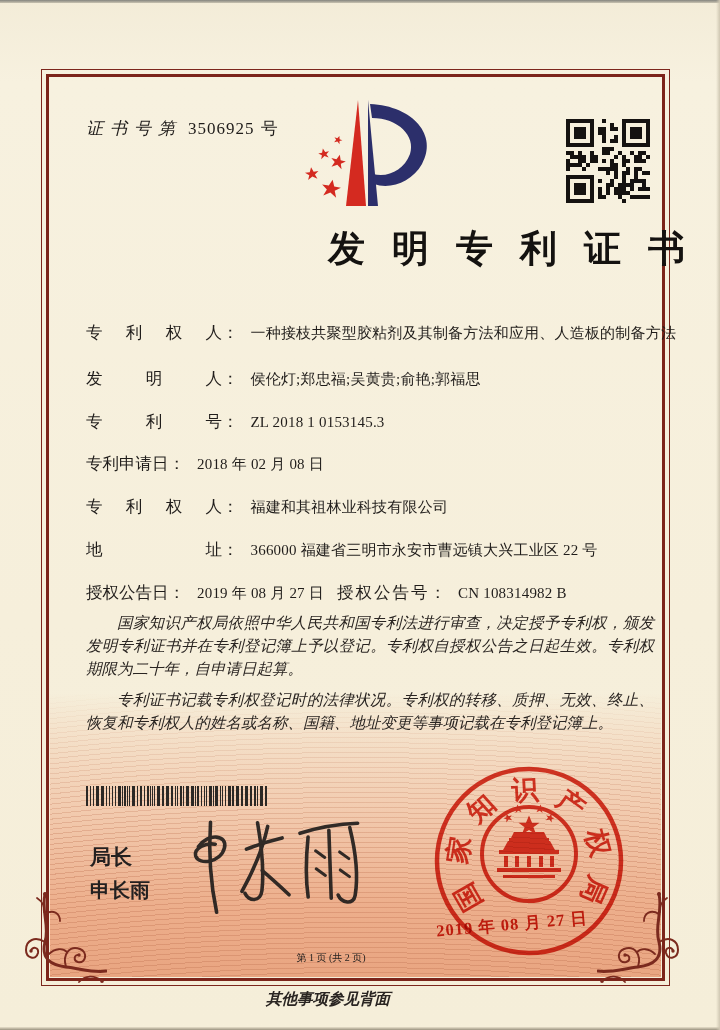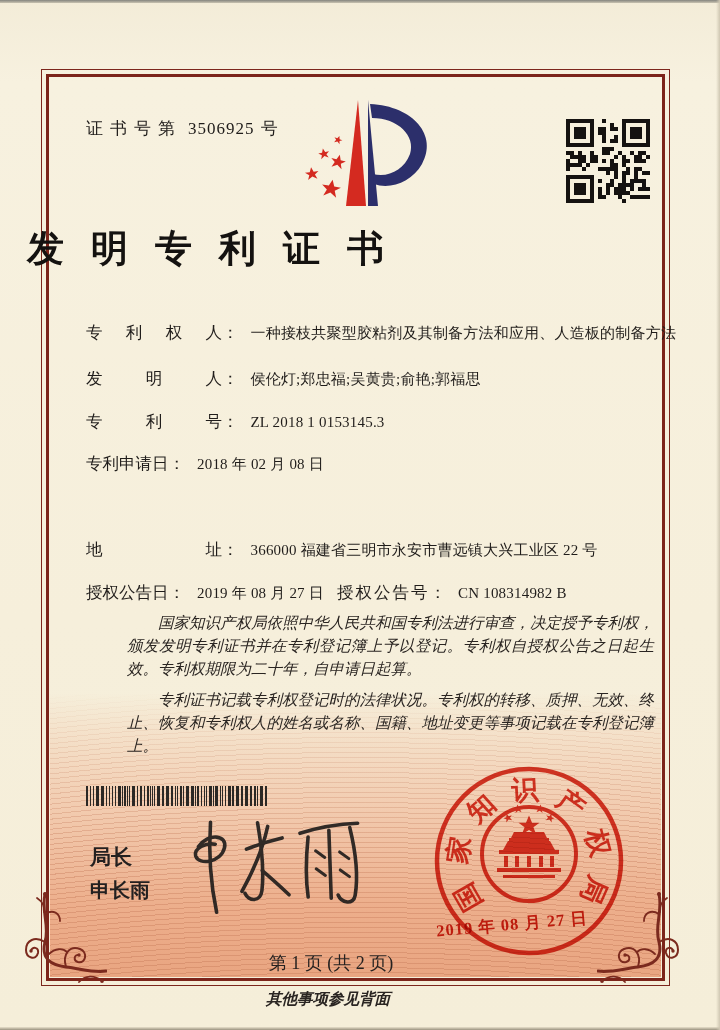--- a/index.html
+++ b/index.html
@@ -13,51 +13,51 @@
   .frame-inner{position:absolute;left:46px;top:74px;right:55px;bottom:49px;border:3px solid #7c241a;}
 
   .pink-band{position:absolute;left:50px;top:693px;right:59px;bottom:53px;
     background:linear-gradient(180deg,rgba(238,178,148,0) 0%,rgba(240,184,152,.28) 16%,rgba(240,180,147,.62) 42%,rgba(236,169,133,.92) 75%,#e9a581 100%);}
   .pink-band::after{content:"";position:absolute;inset:0;
     background:repeating-radial-gradient(circle 2400px at 50% 2900px,rgba(186,106,74,.30) 0 1px,rgba(186,106,74,0) 1px 5px);
     -webkit-mask-image:linear-gradient(180deg,transparent 0,rgba(0,0,0,.5) 22%,#000 55%);
     mask-image:linear-gradient(180deg,transparent 0,rgba(0,0,0,.5) 22%,#000 55%);}
 
   .cert-no{position:absolute;left:86px;top:117px;font-size:17px;color:#1f1c1a;white-space:nowrap;}
-  .cert-no .sp{letter-spacing:7px;}
+  .cert-no .sp{letter-spacing:7px;font-style:italic;}
   .cert-no .num{margin:0 2px 16px 6px;letter-spacing:1px;font-family:"Liberation Serif",serif;}
 
   .logo{position:absolute;left:286px;top:94px;width:168px;height:122px;}
   .qr{position:absolute;left:566px;top:119px;width:84px;height:84px;}
 
-  .title{position:absolute;left:0;right:8px;top:224px;text-align:left;font-size:37px;font-weight:bold;letter-spacing:27px;text-indent:27px;color:#141210;white-space:nowrap;}
+  .title{position:absolute;left:0;right:8px;top:224px;text-align:right;font-size:37px;font-weight:bold;letter-spacing:27px;text-indent:27px;color:#141210;white-space:nowrap;}
 
   .fields{position:absolute;left:86px;top:322px;right:60px;height:300px;}
   .frow{position:absolute;left:0;white-space:nowrap;font-size:16.5px;color:#201d1b;}
   .flabel{display:inline-block;width:136px;text-align:justify;text-align-last:justify;vertical-align:bottom;}
   .frow.compact .flabel{width:auto;text-align:right;text-align-last:auto;}
   .colon{display:inline-block;margin-right:12px;}
   .fvalue{font-size:15px;letter-spacing:.2px;margin-top:36px;}
   .pair2{position:absolute;left:251px;top:0;white-space:nowrap;}
   .pair2 .flabel{width:auto;text-align:left;text-align-last:auto;letter-spacing:2px;}
 
-  .paras{position:absolute;left:86px;right:66px;top:612px;font-size:15.5px;line-height:1.47;font-style:italic;text-align:justify;color:#2a2522;margin-left:41px;}
+  .paras{position:absolute;left:86px;right:66px;top:612px;font-size:15.5px;line-height:1.47;font-style:italic;text-align:justify;color:#2a2522;}
   .paras p{margin:0 0 9px 0;text-indent:2em;}
 
   .barcode{position:absolute;left:86px;top:786px;width:184px;height:20px;}
 
   .director-title{position:absolute;left:90px;top:843px;font-size:21px;font-weight:bold;color:#232020;font-family:"Liberation Sans",sans-serif;}
   .director-name{position:absolute;left:90px;top:877px;font-size:20px;font-weight:bold;color:#232020;font-family:"Liberation Sans",sans-serif;}
   .signature{position:absolute;left:183px;top:810px;width:195px;height:108px;transform:rotate(-2deg);opacity:.9;}
 
   .seal{position:absolute;left:430px;top:762px;width:198px;height:198px;mix-blend-mode:multiply;opacity:.94;}
   .seal-char{position:absolute;font-size:27px;font-weight:bold;color:#d7301f;width:28px;height:28px;text-align:center;line-height:28px;font-family:"Liberation Serif",serif;}
   .seal-date{position:absolute;left:436px;top:913px;width:170px;font-size:16.5px;font-weight:bold;color:#cf2a1a;transform:rotate(-5deg);white-space:nowrap;letter-spacing:1px;mix-blend-mode:multiply;}
 
-  .page-indicator{position:absolute;left:0;right:58px;top:951px;text-align:center;font-size:18px;color:#262220;}
+  .page-indicator{position:absolute;left:0;right:58px;top:951px;text-align:center;font-size:10px;color:#262220;}
   .footer-note{position:absolute;left:0;right:64px;top:989px;text-align:center;font-size:15.5px;font-style:italic;font-weight:bold;color:#2a2522;}
 
   .flourish{position:absolute;width:92px;height:97px;}
   .flourish.left{left:15px;top:892px;}
   .flourish.right{left:597px;top:892px;transform:scaleX(-1);}
 </style>
 </head>
 <body>
 
 <div class="page">
@@ -255,20 +255,23 @@
     </div>
     <div class="frow" style="top:46px">
       <span class="flabel">发明人</span><span class="colon">：</span><span class="fvalue">侯伦灯;郑忠福;吴黄贵;俞艳;郭福思</span>
     </div>
     <div class="frow" style="top:89px">
       <span class="flabel">专利号</span><span class="colon">：</span><span class="fvalue">ZL 2018 1 0153145.3</span>
     </div>
     <div class="frow compact" style="top:131px">
       <span class="flabel">专利申请日</span><span class="colon">：</span><span class="fvalue">2018 年 02 月 08 日</span>
     </div>
+    <div class="frow" style="top:174px">
+      <span class="flabel">专利权人</span><span class="colon">：</span><span class="fvalue">福建和其祖林业科技有限公司</span>
+    </div>
     <div class="frow" style="top:217px">
       <span class="flabel">地址</span><span class="colon">：</span><span class="fvalue">366000 福建省三明市永安市曹远镇大兴工业区 22 号</span>
     </div>
     <div class="frow compact" style="top:260px">
       <span class="flabel">授权公告日</span><span class="colon">：</span><span class="fvalue">2019 年 08 月 27 日</span>
       <span class="pair2">
         <span class="flabel">授权公告号</span><span class="colon">：</span><span class="fvalue">CN 108314982 B</span>
       </span>
     </div>
   </div>

